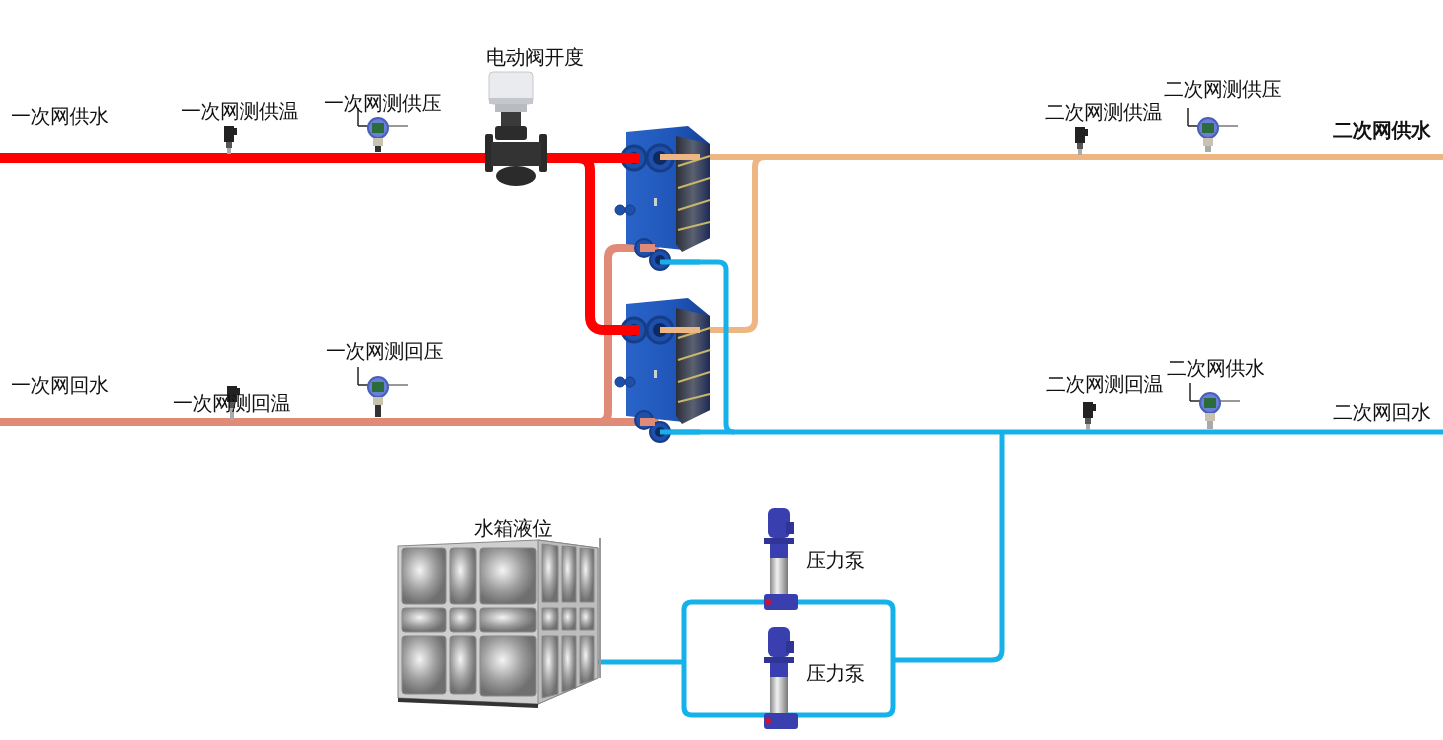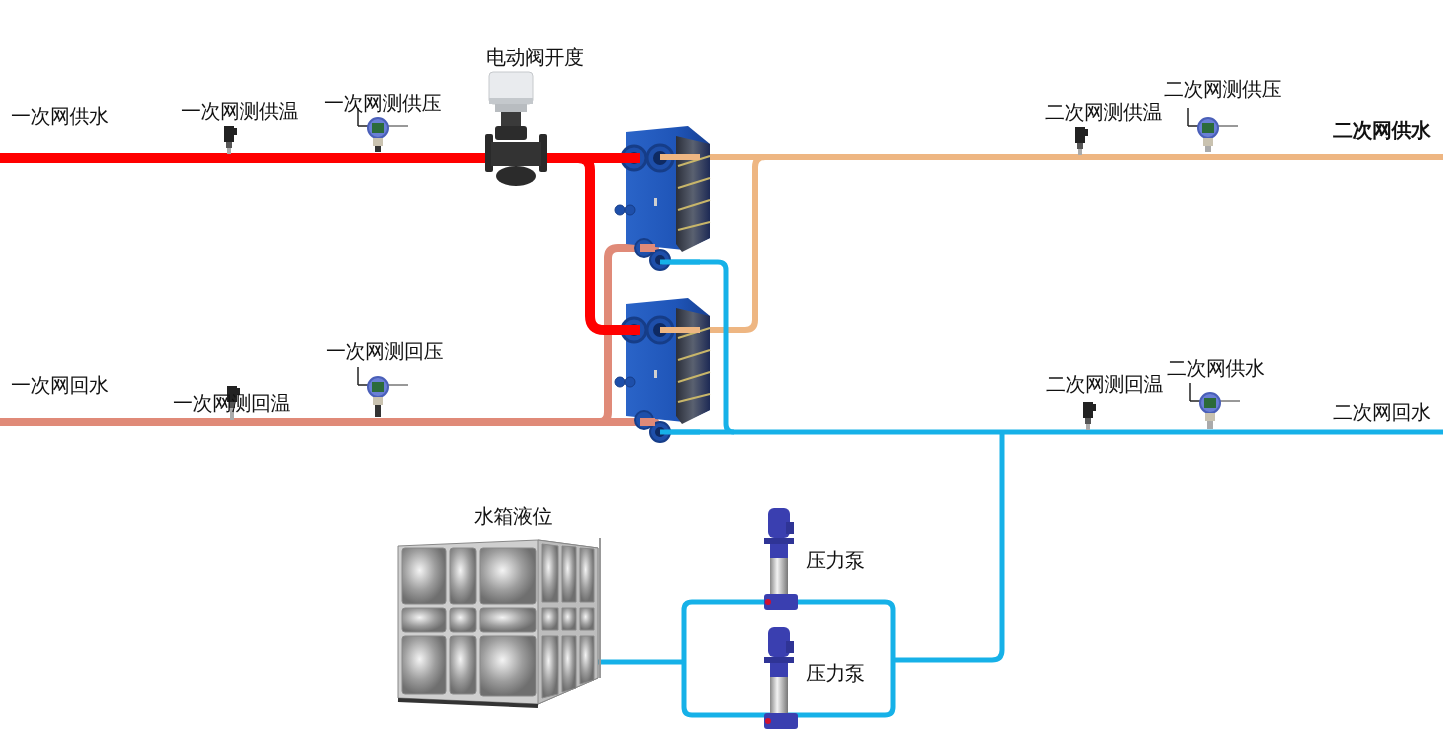--- a/index.html
+++ b/index.html
@@ -253,17 +253,17 @@
 <div class="lbl" style="left:326px;top:342px;">一次网测回压</div>
 
 <div class="lbl" style="left:1045px;top:103px;">二次网测供温</div>
 <div class="lbl" style="left:1164px;top:80px;">二次网测供压</div>
 <div class="lbl" style="left:1333px;top:121px;font-weight:bold;">二次网供水</div>
 
 <div class="lbl" style="left:1046px;top:375px;font-family:Liberation Serif, serif;">二次网测回温</div>
 <div class="lbl" style="left:1167px;top:359px;">二次网供水</div>
 <div class="lbl" style="left:1333px;top:403px;text-align:right;">二次网回水</div>
 
-<div class="lbl" style="left:474px;top:507px;">水箱液位</div>
+<div class="lbl" style="left:474px;top:519px;">水箱液位</div>
 <div class="lbl" style="left:806px;top:551px;">压力泵</div>
 <div class="lbl" style="left:806px;top:664px;">压力泵</div>
 
 </div>
 
 </body></html>

